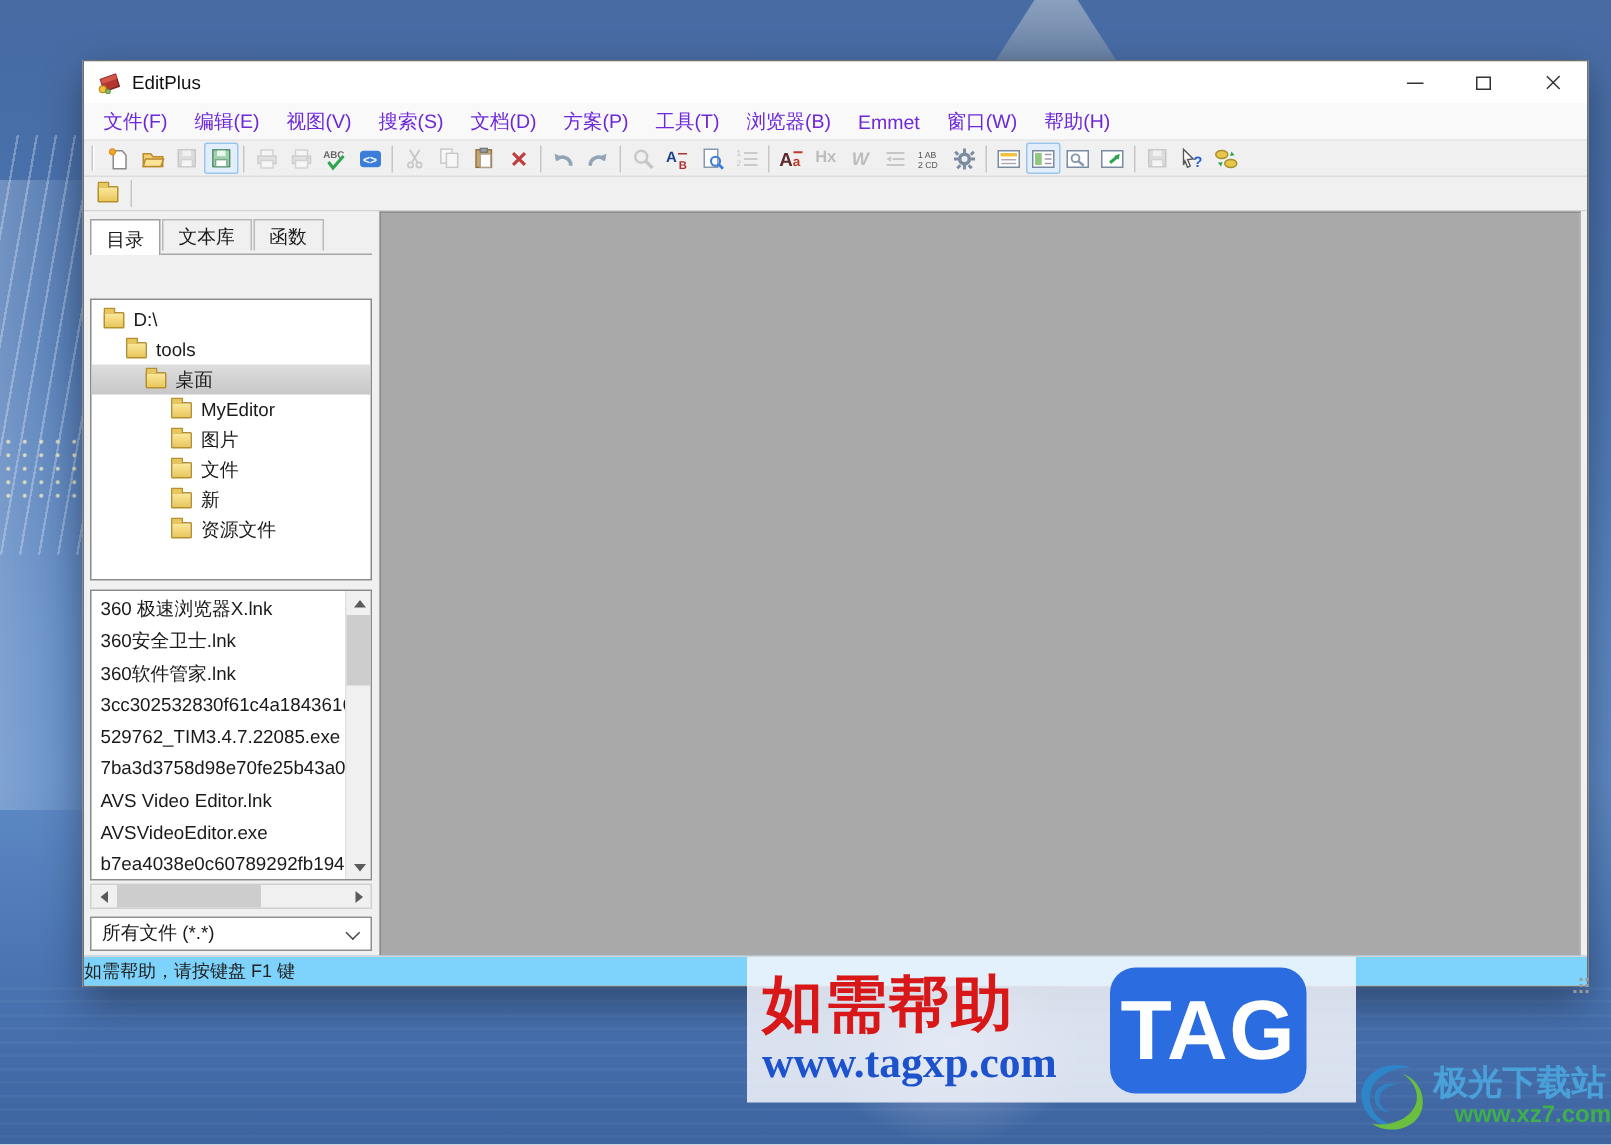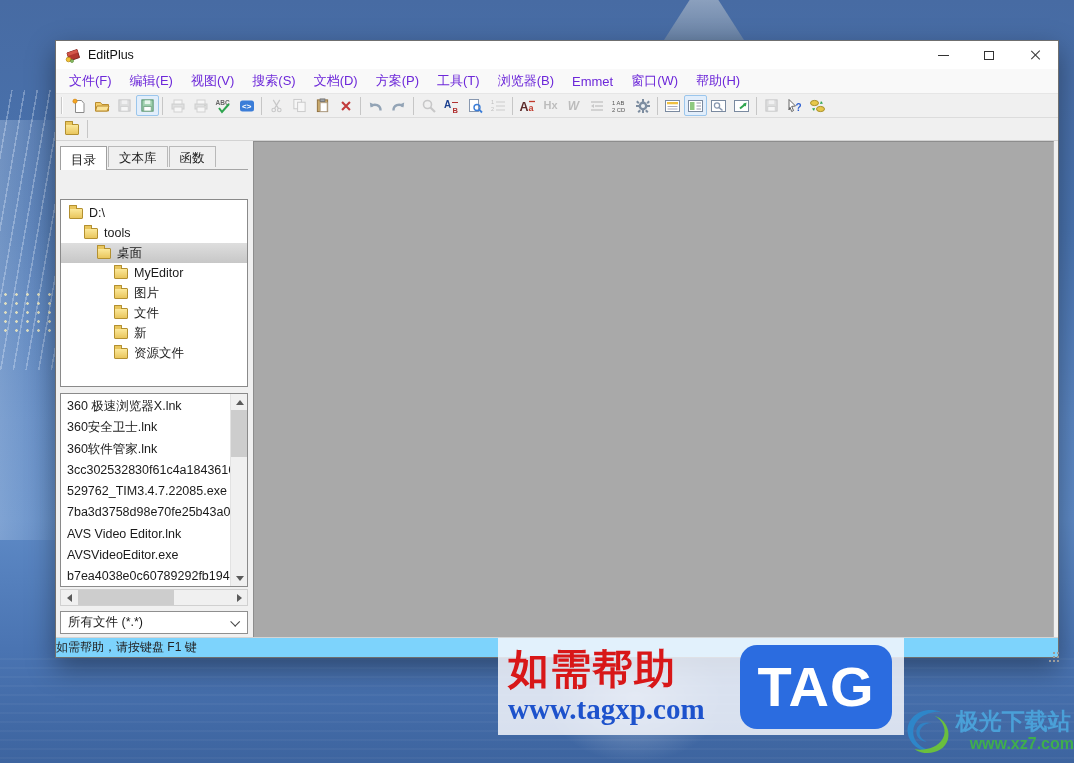--- a/index.html
+++ b/index.html
@@ -102,21 +102,21 @@
     padding-left:0; font-size:12px; color:#222; flex:none; position:relative; }
   .resize-grip { position:absolute; right:3px; bottom:3px; width:2.5px; height:2.5px; background:#9b9b9b;
     box-shadow: -4px 8px #9b9b9b, 0 8px #9b9b9b, 4px 8px #9b9b9b, 0 4px #9b9b9b, 4px 4px #9b9b9b, 4px 0 #9b9b9b; }
 
   
   .wm { position:absolute; left:498px; top:638px; width:406px; height:97px;
     background:rgba(243,246,252,0.85); display:flex; align-items:center; }
   .wm-left { width:240px; padding-left:10px; }
   .wm-site { font-size:41px; font-weight:900; color:#d81718; letter-spacing:1px; line-height:44px; white-space:nowrap; }
   .wm-url { font-size:29px; font-weight:700; color:#1d52cc; font-family:"Liberation Serif","DejaVu Serif",serif; line-height:36px; white-space:nowrap; }
-  .wm-tag { width:152px; height:84px; margin-left:2px; background:#2b6ce0; border-radius:17px; color:#fff;
+  .wm-tag { width:131px; height:84px; margin-left:2px; background:#2b6ce0; border-radius:17px; color:#fff;
     display:flex; align-items:center; justify-content:center; font-size:56px; font-weight:800; letter-spacing:1px; }
 
   .dl-badge { position:absolute; left:902px; top:698px; width:172px; height:65px; display:flex; align-items:center; }
   .dl-text { margin-left:2px; }
   .dl-name { font-size:23px; font-weight:bold; color:#4aa0d8; line-height:26px; white-space:nowrap; }
   .dl-url { font-size:16px; font-weight:bold; color:#3fae4d; line-height:20px; padding-left:14px; white-space:nowrap; }
 </style>
 </head>
 <body>
 

